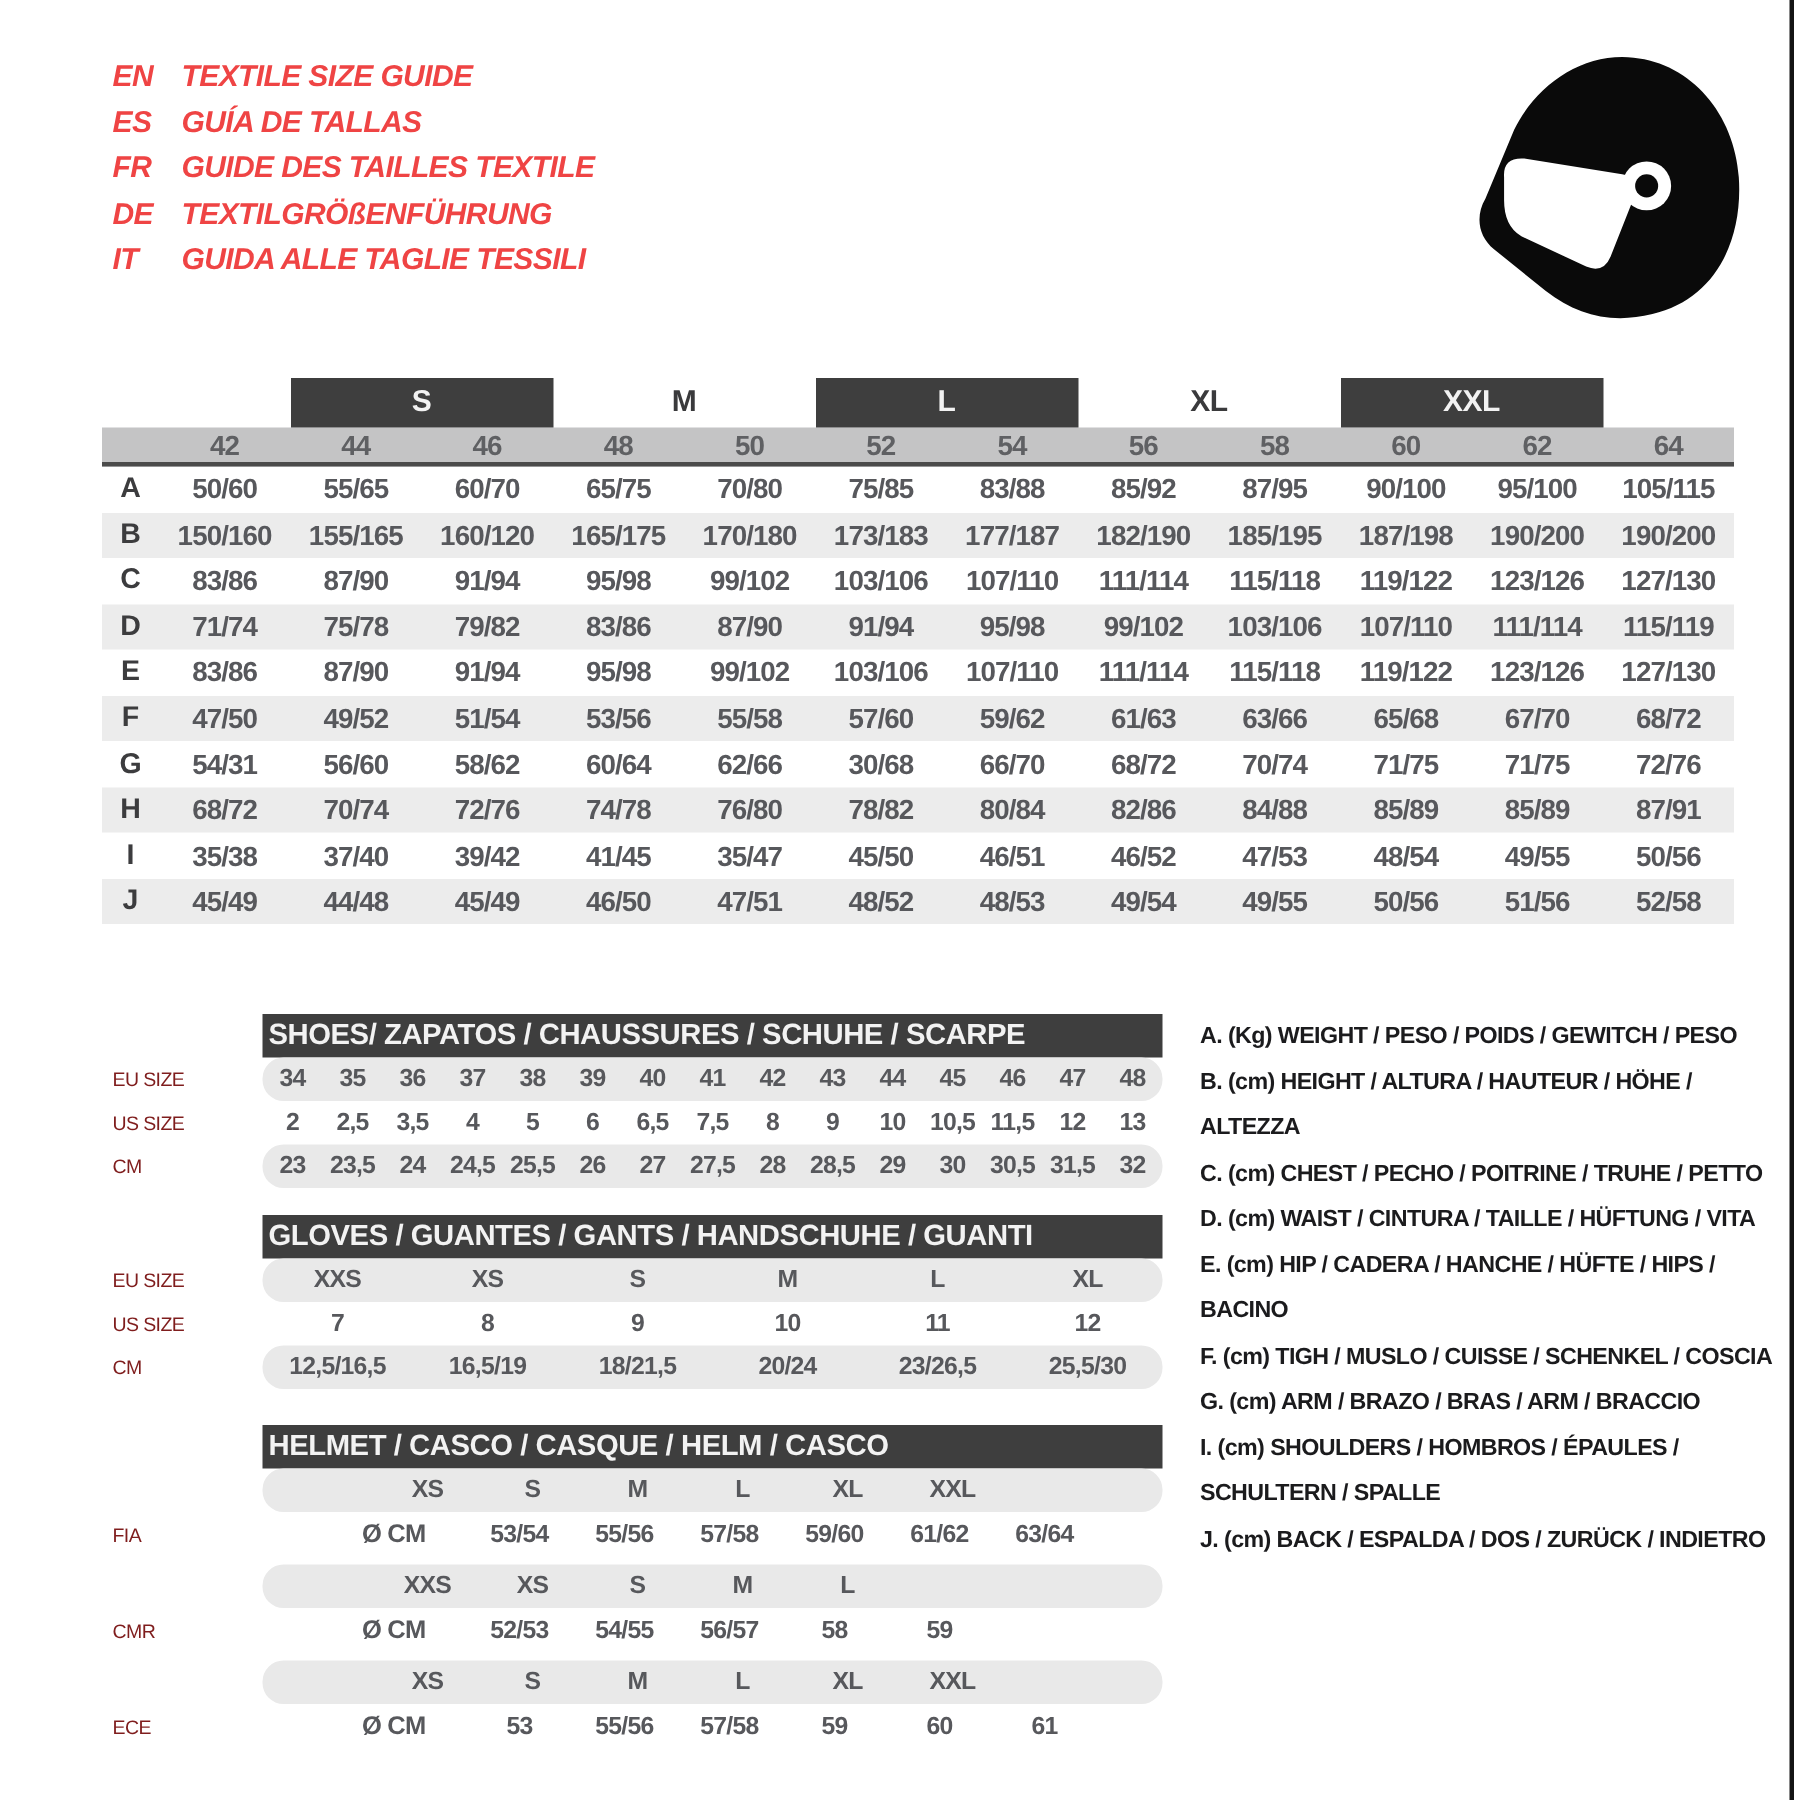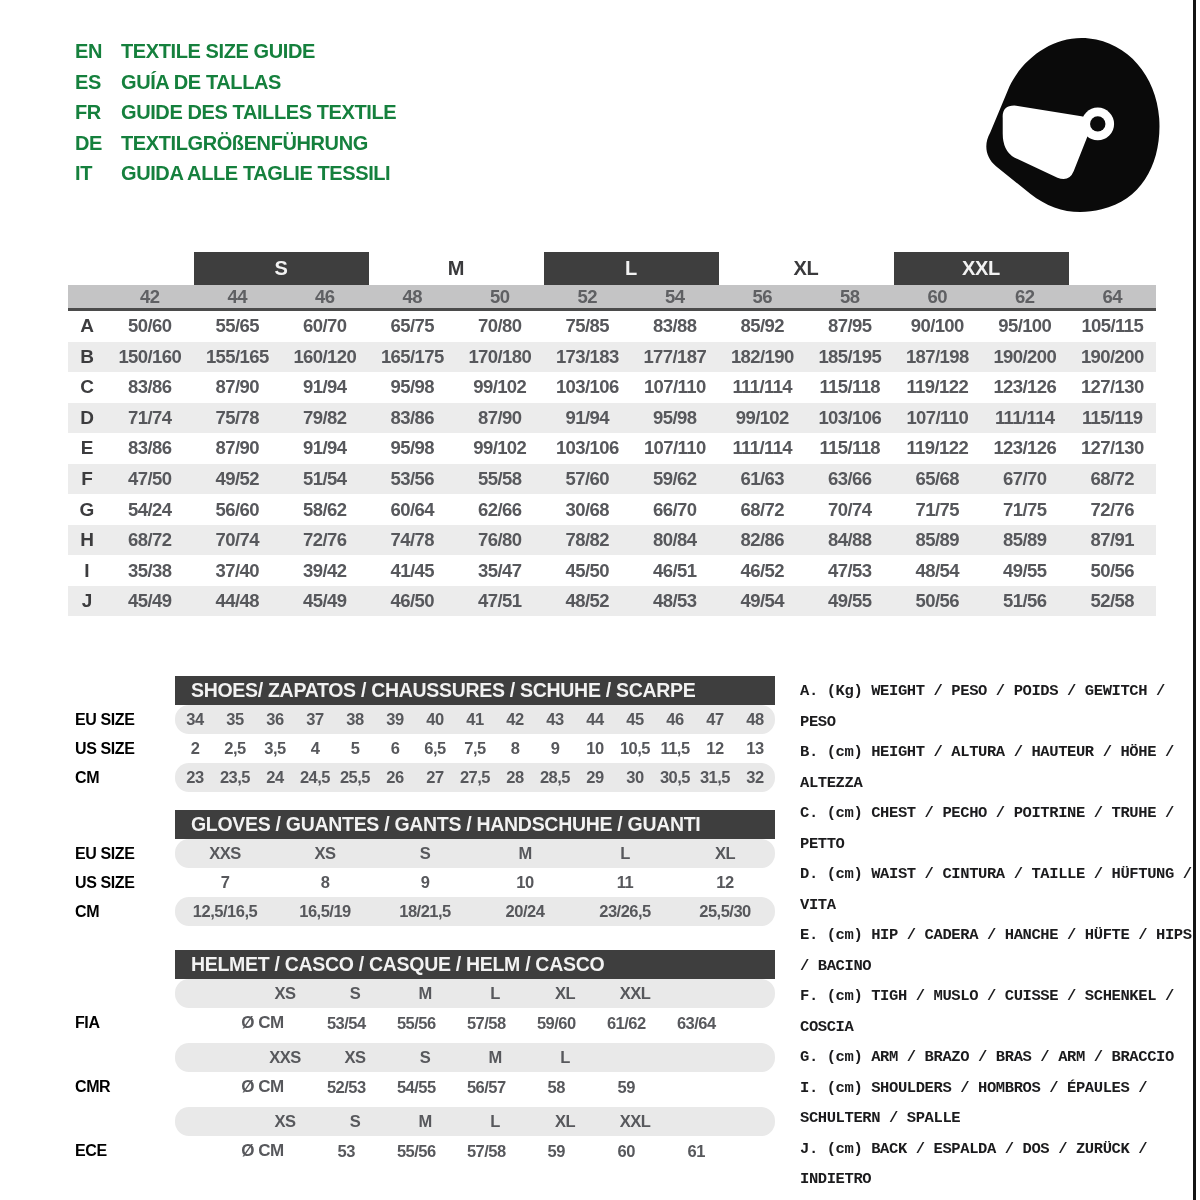--- a/index.html
+++ b/index.html
@@ -4,56 +4,56 @@
 <style>
   html,body{margin:0;padding:0;}
   body{
     width:1200px;height:1200px;position:relative;background:#ffffff;
     font-family:"Liberation Sans","DejaVu Sans",sans-serif;
     -webkit-font-smoothing:antialiased;color:#55565a;overflow:hidden;
   }
   
   #languages{position:absolute;left:75px;top:36px;}
   .lang-row{display:grid;grid-template-columns:46px auto;line-height:30.5px;}
-  .lang-code,.lang-label{font-weight:bold;font-size:20px;letter-spacing:-0.4px;color:#15803d;white-space:nowrap;}
+  .lang-code,.lang-label{font-weight:bold;font-size:20px;letter-spacing:-0.4px;color:#ef4444;white-space:nowrap;font-style:italic;}
   
   #helmet-icon{position:absolute;left:972px;top:26px;width:192px;height:192px;}
   
   #right-line{position:absolute;left:1193px;top:0;width:3px;height:1200px;background:#141414;}
   
   #main-table{position:absolute;left:68px;top:252px;width:1088px;}
   .bands-row{display:grid;grid-template-columns:38px repeat(12,1fr);height:33px;}
   .band{display:flex;align-items:center;justify-content:center;font-weight:bold;font-size:20px;letter-spacing:-0.3px;}
   .band.dark{background:#3e3e3e;color:#f2f2f2;}
   .band.light{background:transparent;color:#3a3a3c;}
   .numbers-strip{display:grid;grid-template-columns:38px repeat(12,1fr);height:23px;background:#c4c4c5;border-bottom:3px solid #4b4b4b;}
   .numbers-strip .num{display:flex;align-items:center;justify-content:center;font-weight:bold;font-size:18.5px;color:#5f6063;letter-spacing:-0.5px;}
   .measure-row{display:grid;grid-template-columns:38px repeat(12,1fr);height:30.55px;}
   .measure-row.alt{background:#ececec;}
   .row-letter{display:flex;align-items:center;justify-content:center;font-weight:bold;font-size:19px;color:#3c3c3e;}
   .size-cell{display:flex;align-items:center;justify-content:center;font-weight:bold;font-size:18.5px;letter-spacing:-0.6px;color:#57585c;white-space:nowrap;}
   
   #bottom{position:absolute;left:60px;top:676px;width:715px;}
   .brow{display:flex;}
-  .blabel{width:115px;display:flex;align-items:center;font-weight:bold;font-size:16px;letter-spacing:-0.4px;color:#000000;padding-left:15px;box-sizing:border-box;}
+  .blabel{width:115px;display:flex;align-items:center;font-weight:normal;font-size:13px;letter-spacing:-0.4px;color:#7f1d1d;padding-left:15px;box-sizing:border-box;}
   .bstrip{width:600px;box-sizing:border-box;}
-  .title-band{background:#3e3e3e;color:#f2f2f2;font-weight:bold;font-size:19.5px;letter-spacing:-0.3px;height:29px;display:flex;align-items:center;padding-left:16px;box-sizing:border-box;white-space:nowrap;}
+  .title-band{background:#3e3e3e;color:#f2f2f2;font-weight:bold;font-size:19.5px;letter-spacing:-0.3px;height:29px;display:flex;align-items:center;padding-left:4px;box-sizing:border-box;white-space:nowrap;}
   .cells{display:grid;height:100%;}
   .cells .cell{display:flex;align-items:center;justify-content:center;font-weight:bold;font-size:16.5px;letter-spacing:-0.5px;color:#57585c;white-space:nowrap;}
   .rgray{background:#e9e9e9;}
   .h29{height:29px;border-radius:14px;}.h30{height:30px;margin-left:33px;}
   .shoes-cells{grid-template-columns:repeat(15,1fr);}
   .gloves-cells{grid-template-columns:repeat(6,1fr);}
   .helmet-cells{grid-template-columns:75px repeat(6,70px) 1fr;}
   .helmet-cells .unit{justify-content:flex-start;padding-left:5px;font-size:17px;}
   .gap5{height:5px;}
   .mb18{margin-bottom:18px;}.mb24{margin-bottom:24px;}
   
   #legend{position:absolute;left:800px;top:676px;width:392px;}
-  .legend-item{font-weight:bold;font-size:15.5px;letter-spacing:-0.4px;line-height:30.5px;color:#1b1b1d;font-family:Liberation Mono, monospace;}
+  .legend-item{font-weight:bold;font-size:15.5px;letter-spacing:-0.4px;line-height:30.5px;color:#1b1b1d;}
 </style>
 </head>
 <body>
 
 <div id="languages">
     <div class="lang-row">
       <div class="lang-code">EN</div>
       <div class="lang-label">TEXTILE SIZE GUIDE</div>
     </div>
     <div class="lang-row">
@@ -204,21 +204,21 @@
         <div class="size-cell">57/60</div>
         <div class="size-cell">59/62</div>
         <div class="size-cell">61/63</div>
         <div class="size-cell">63/66</div>
         <div class="size-cell">65/68</div>
         <div class="size-cell">67/70</div>
         <div class="size-cell">68/72</div>
       </div>
       <div class="measure-row">
         <div class="row-letter">G</div>
-        <div class="size-cell">54/24</div>
+        <div class="size-cell">54/31</div>
         <div class="size-cell">56/60</div>
         <div class="size-cell">58/62</div>
         <div class="size-cell">60/64</div>
         <div class="size-cell">62/66</div>
         <div class="size-cell">30/68</div>
         <div class="size-cell">66/70</div>
         <div class="size-cell">68/72</div>
         <div class="size-cell">70/74</div>
         <div class="size-cell">71/75</div>
         <div class="size-cell">71/75</div>

